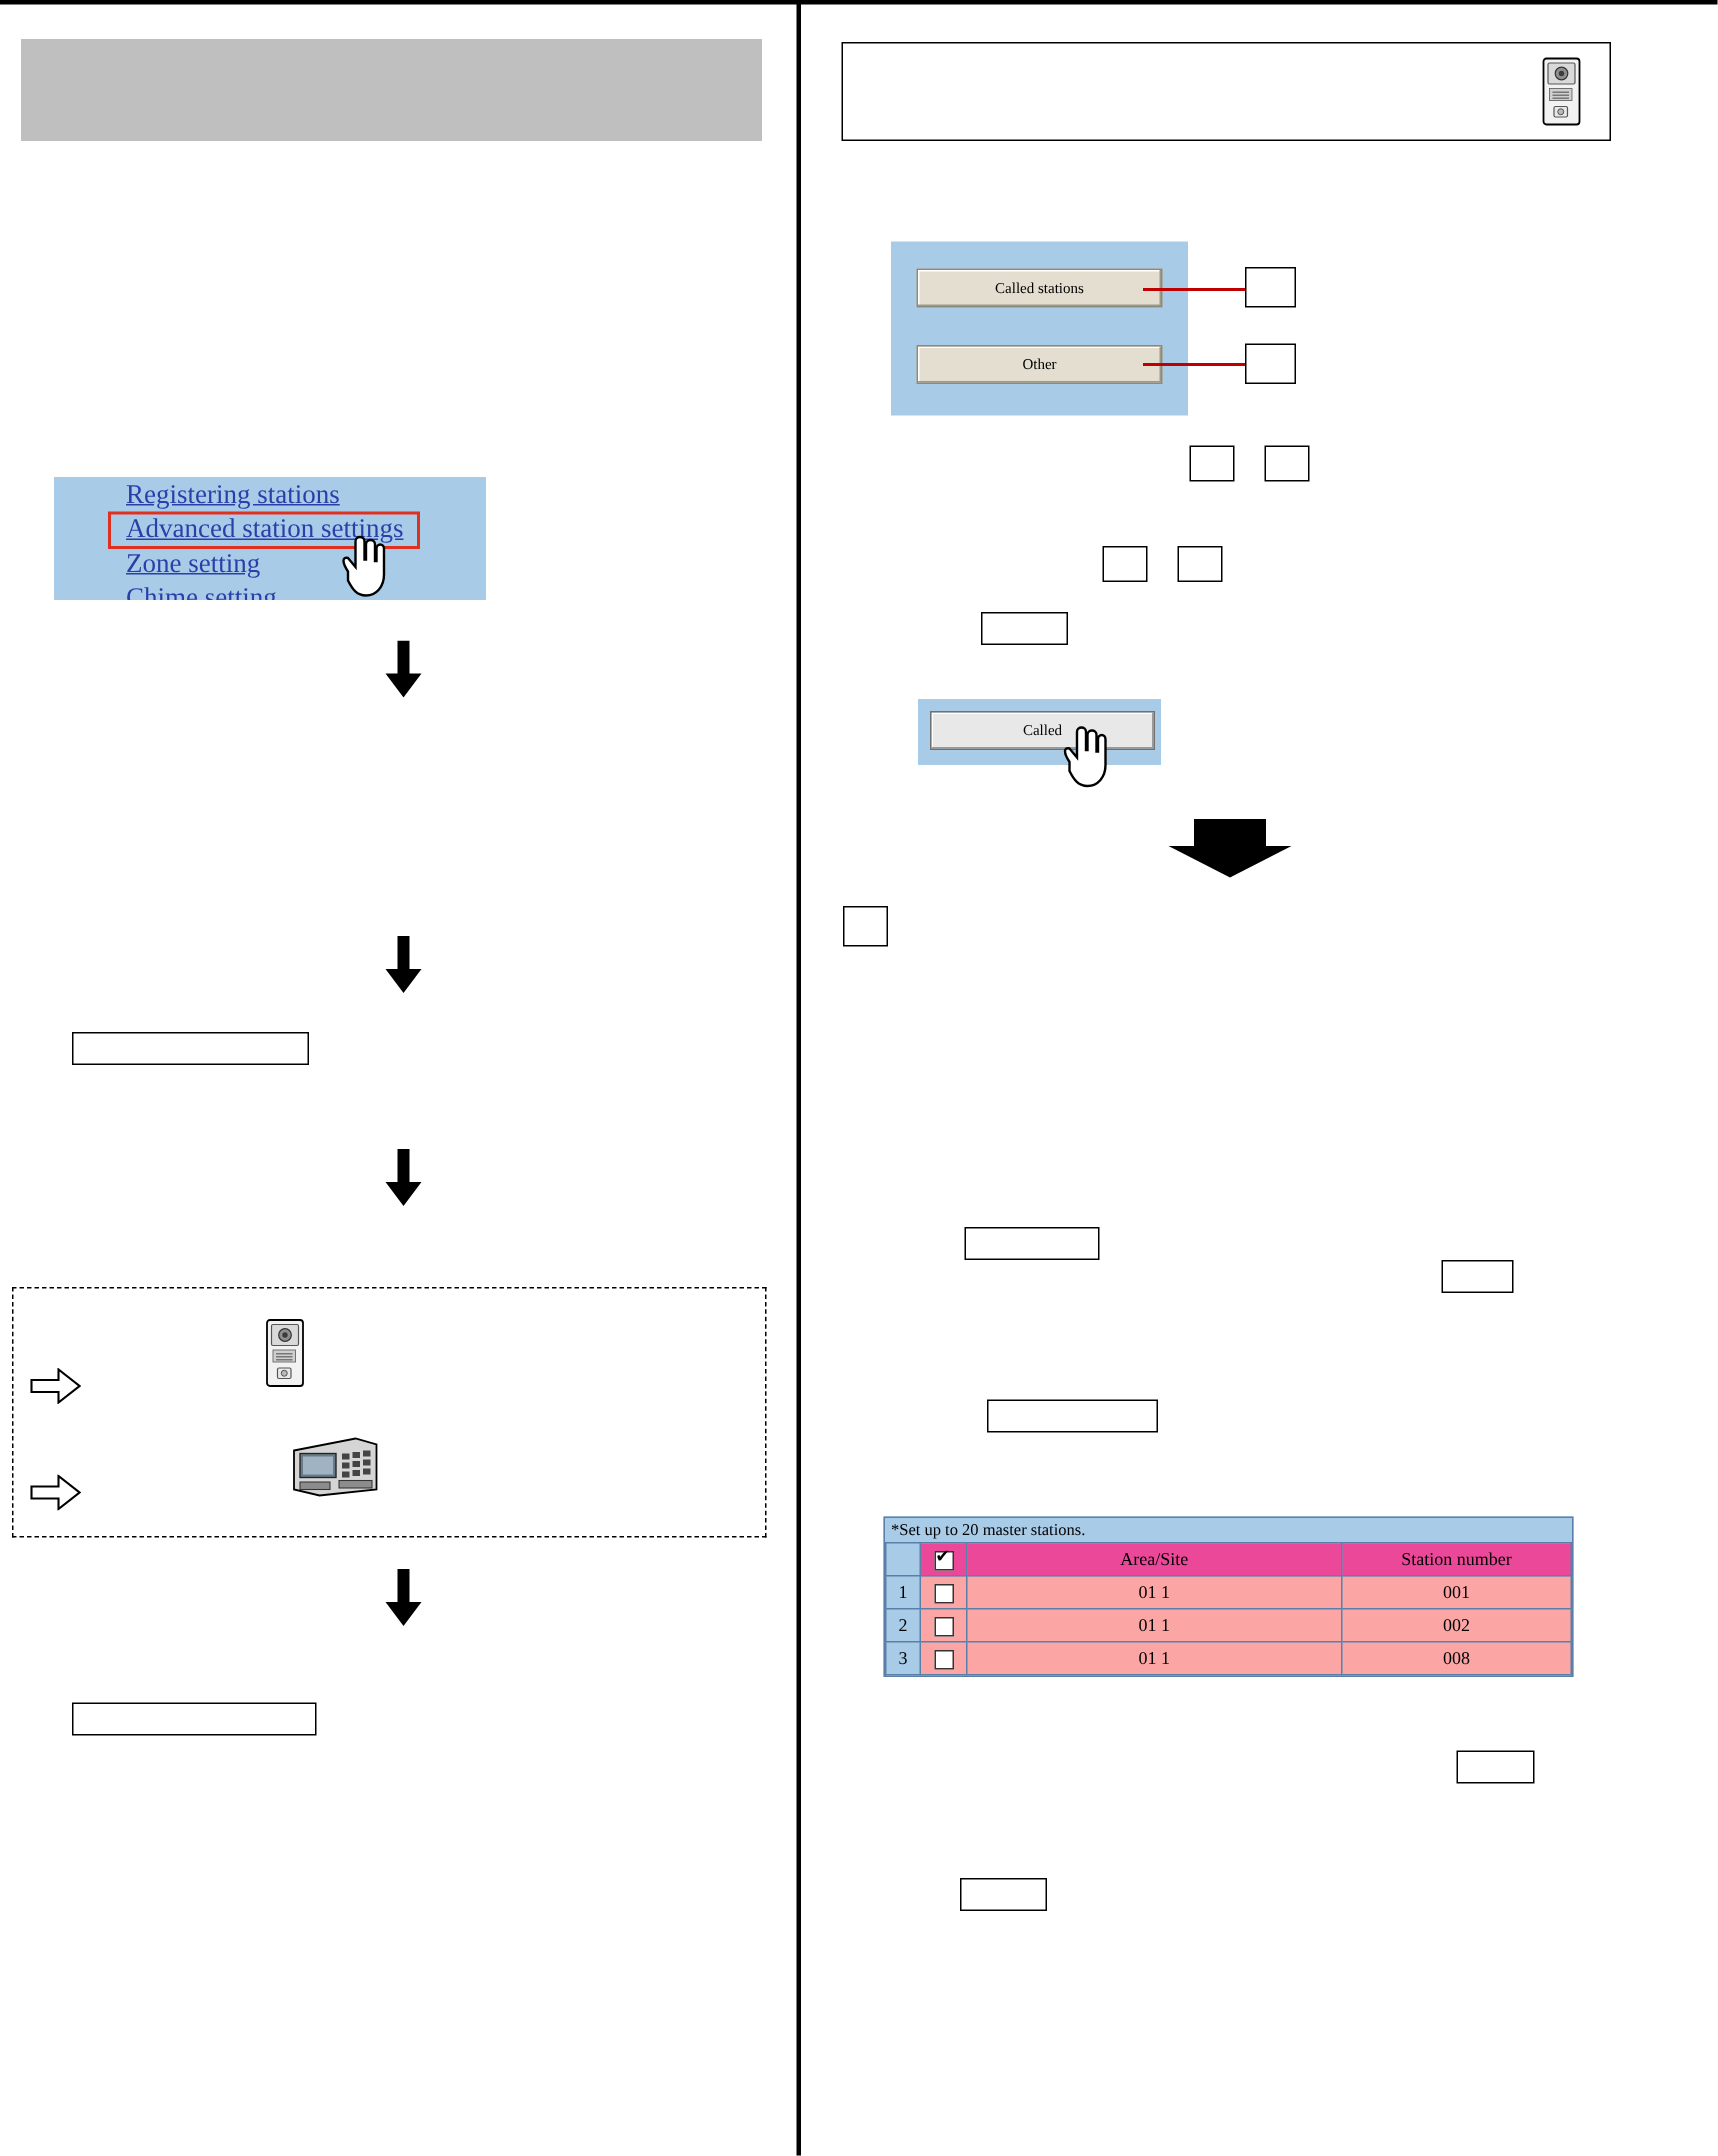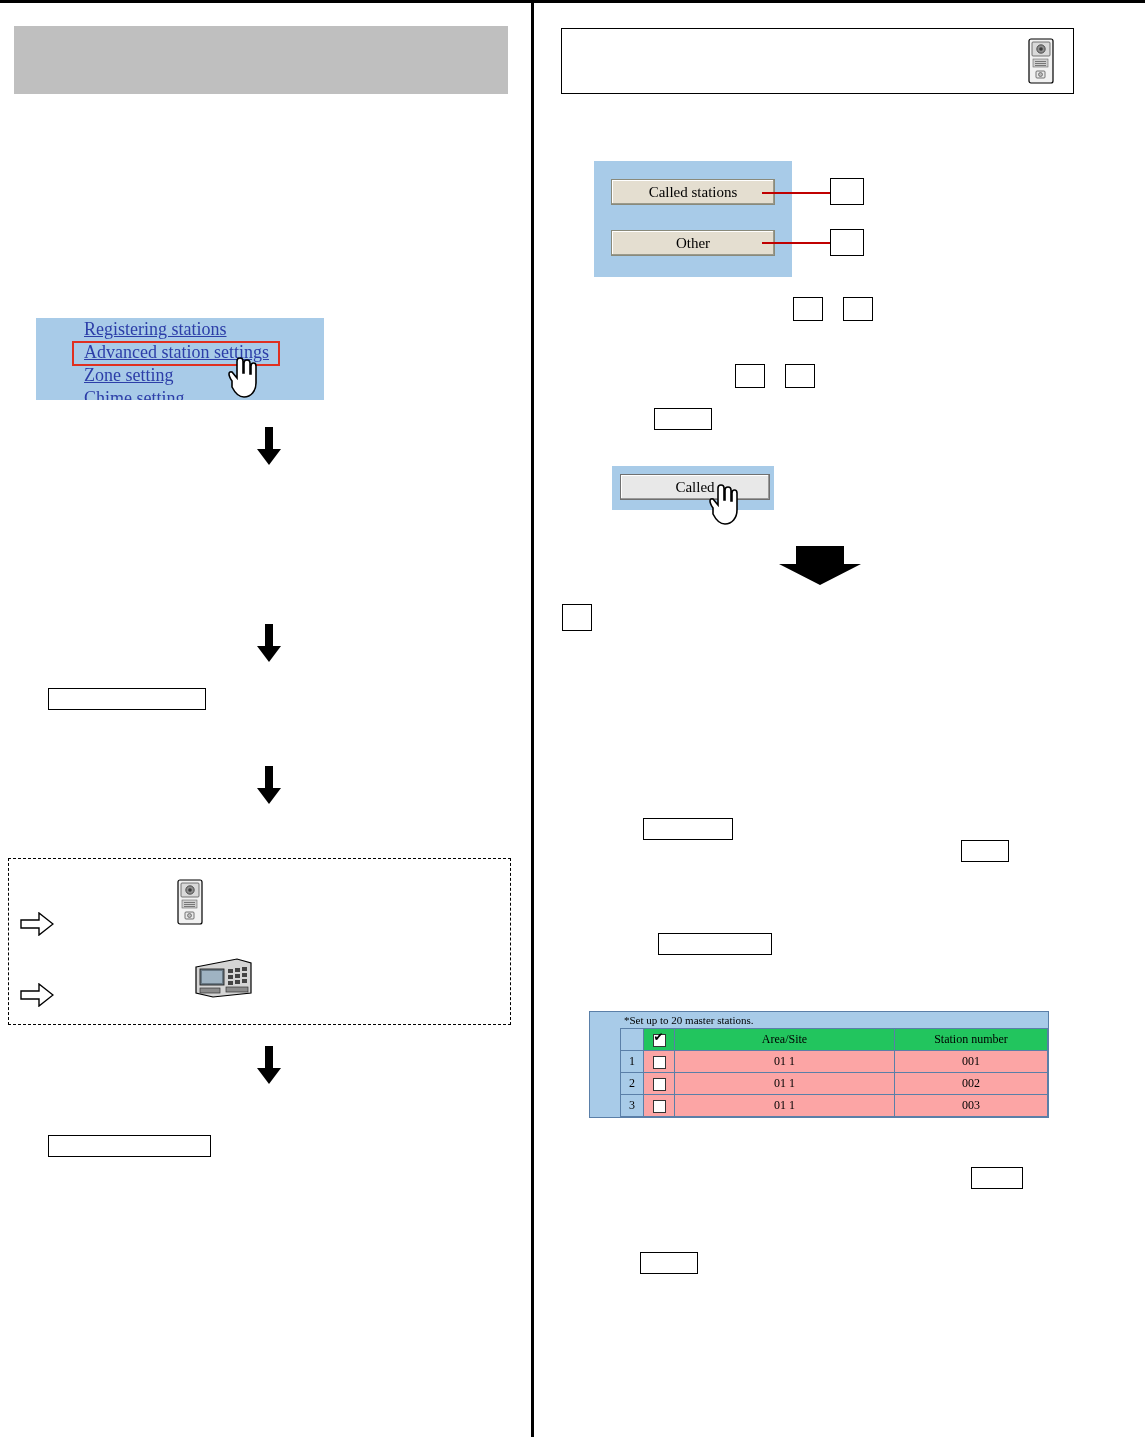--- a/index.html
+++ b/index.html
@@ -138,21 +138,21 @@
   .blue-panel {
     position: absolute;
     background: #a8cbe8;
   }
   .btn-3d {
     position: absolute;
     background: #e4ded0;
     border: 1px solid #8a8a7a;
     box-shadow: inset -1px -1px 0 #9a9a8c, inset 1px 1px 0 #ffffff;
     font-family: "Liberation Serif", serif;
-    font-size: 15px;
+    font-size: 10px;
     color: #000000;
     display: flex;
     align-items: center;
     justify-content: center;
     box-sizing: border-box;
   }
   .btn-grey {
     background: #e8e8e8;
     border: 1px solid #707070;
     box-shadow: inset -1px -1px 0 #9a9a9a, inset 1px 1px 0 #ffffff;
@@ -172,21 +172,20 @@
   
   .mst-table {
     position: absolute;
     left: 589px;
     top: 1011px;
     width: 460px;
     border: 1px solid #5a7fa8;
     background: #a8cbe8;
     box-sizing: border-box;
     font-family: "Liberation Serif", serif;
-    padding-left: 30px;
   }
   .mst-note {
     font-size: 11px;
     color: #000000;
     padding: 2px 4px 1px 4px;
     line-height: 13px;
   }
   .mst-table table {
     border-collapse: collapse;
     width: 100%;
@@ -194,21 +193,21 @@
   }
   .mst-table td, .mst-table th {
     border: 1px solid #5a7fa8;
     height: 19px;
     text-align: center;
     font-weight: normal;
     color: #000000;
     background: #fca5a5;
   }
   .mst-table th {
-    background: #22c55e;
+    background: #ec4899;
   }
   .col-idx { width: 20px; background: #a8cbe8 !important; }
   .col-chk { width: 28px; }
   .chk {
     display: inline-block;
     width: 11px;
     height: 11px;
     border: 1px solid #333;
     background: #ffffff;
     vertical-align: middle;
@@ -401,21 +400,21 @@
       <tr>
         <td class="col-idx">2</td>
         <td class="col-chk"><span class="chk"></span></td>
         <td>01 1</td>
         <td>002</td>
       </tr>
       <tr>
         <td class="col-idx">3</td>
         <td class="col-chk"><span class="chk"></span></td>
         <td>01 1</td>
-        <td>003</td>
+        <td>008</td>
       </tr>
     </tbody>
       </table>
   </div>
 
   <div class="framebox" style="left:971px; top:1167px; width:52px; height:22px;"></div>
   <div class="framebox" style="left:640px; top:1252px; width:58px; height:22px;"></div>
 
 </div>
 

